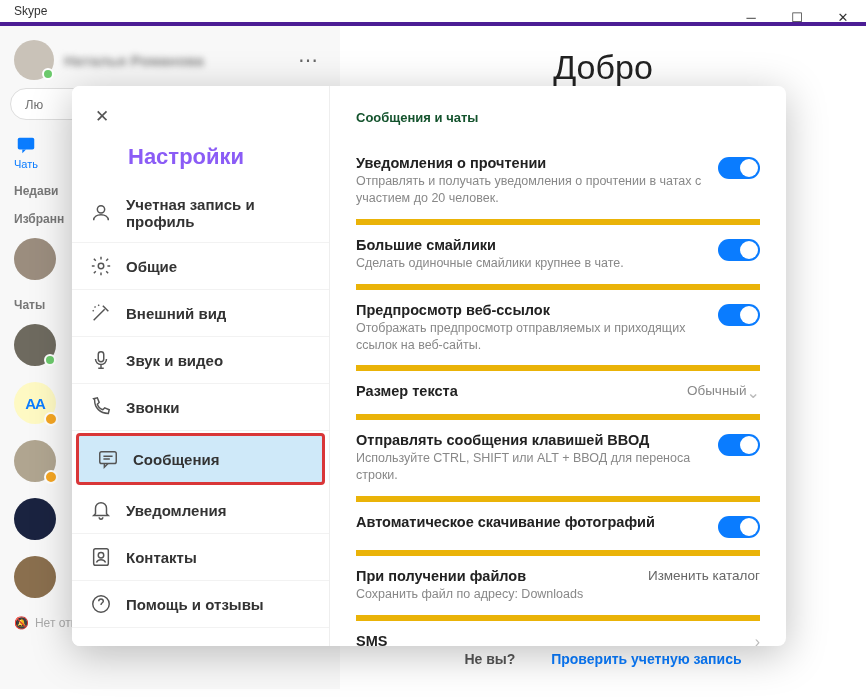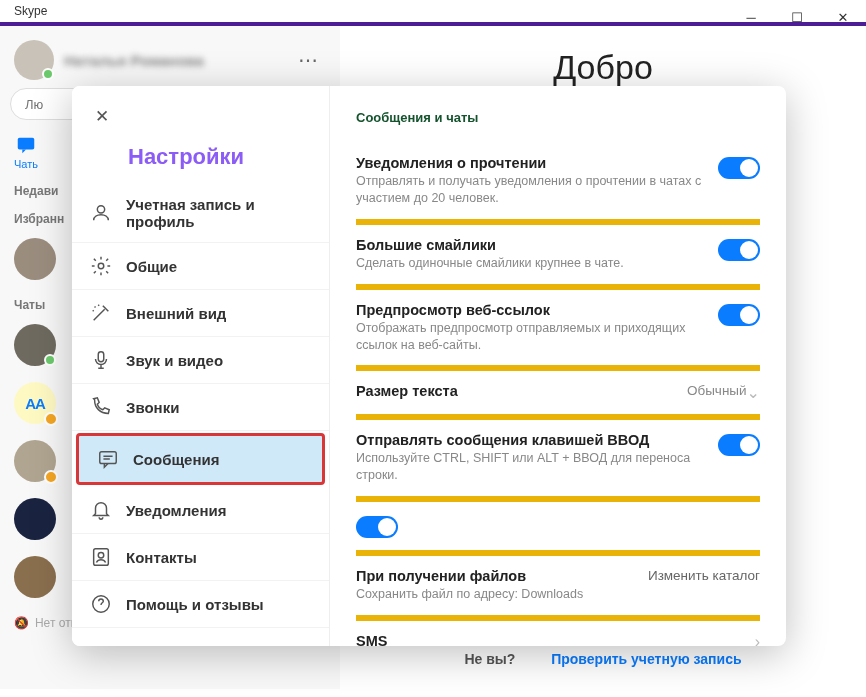--- a/index.html
+++ b/index.html
@@ -238,20 +238,23 @@
 
       <div class="setting-row">
         <div class="setting-text">
           <div class="setting-label">Отправлять сообщения клавишей ВВОД</div>
           <div class="setting-desc">Используйте CTRL, SHIFT или ALT + ВВОД для переноса строки.</div>
         </div>
         <div class="toggle"></div>
       </div>
 
       <div class="setting-row">
+        <div class="setting-text">
+          <div class="setting-label">Автоматическое скачивание фотографий</div>
+        </div>
         <div class="toggle"></div>
       </div>
 
       <div class="setting-row">
         <div class="setting-text">
           <div class="setting-label">При получении файлов</div>
           <div class="setting-desc">Сохранить файл по адресу: Downloads</div>
         </div>
         <div class="link-btn">Изменить каталог</div>
       </div>

